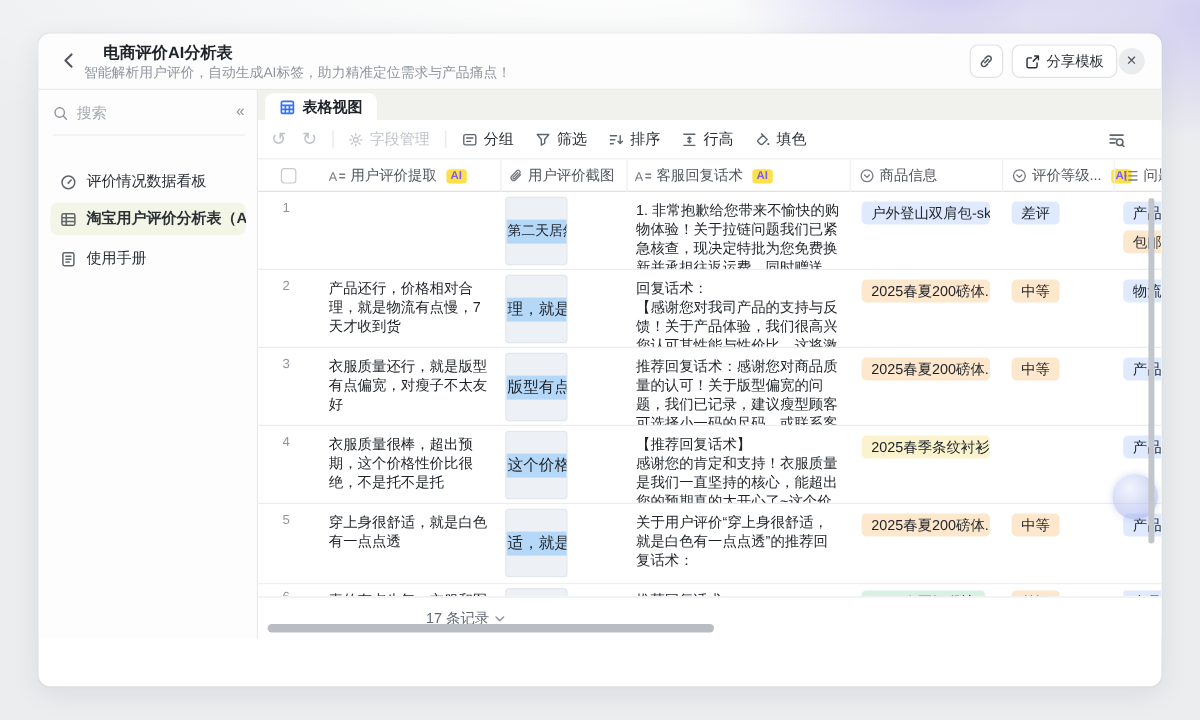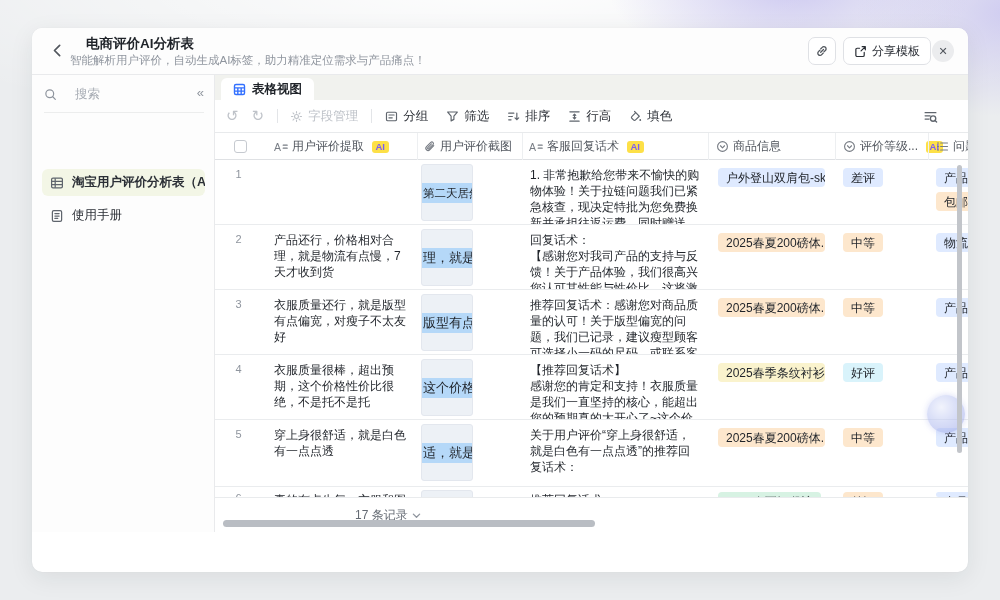--- a/index.html
+++ b/index.html
@@ -25,21 +25,21 @@
   .hd-title { position:absolute; left:38px; top:7px; font-size:13.5px; font-weight:700;margin-left:16px; }
   .hd-sub { position:absolute; left:38px; top:25px; font-size:11.5px; color:#8f959e; }
   .icon-btn { position:absolute; top:9px; height:28px; border:1px solid #dfe1e5; border-radius:7px; background:#fff;
     display:flex; align-items:center; justify-content:center; gap:5px; cursor:pointer; color:#51565d; }
   .btn-link { left:776px; width:28px; }
   .btn-share { left:811px; padding:0 10px; font-size:12px; color:#2b2f36; }
   .btn-close { position:absolute; left:900px; top:12px; width:22px; height:22px; border-radius:50%;
     background:#ebecee; color:#51565d; font-size:11px; line-height:22px; text-align:center; cursor:pointer; }
   
   .side { position:absolute; left:0; top:47px; width:183px; bottom:40px; border-right:1px solid #e9eaec; background:#fdfdfd; }
-  .srch { position:absolute; left:12px; top:6px; right:8px; height:26px; display:flex; align-items:center; gap:18px; color:#a6abb3; font-size:12.5px; cursor:text; }
+  .srch { position:absolute; left:12px; top:6px; right:8px; height:26px; display:flex; align-items:center; gap:7px; color:#a6abb3; font-size:12.5px; cursor:text; }
   .collapse { position:absolute; right:10px; top:10px; color:#8f959e; font-size:13px; cursor:pointer; }
   .side-div { position:absolute; left:12px; right:10px; top:37px; border-top:1px solid #eceded; }
   .sitem { position:absolute; left:10px; width:163px; height:27px; border-radius:6px; display:flex; align-items:center; gap:8px;
     padding:0 8px; font-size:12.5px; color:#2b2f36; cursor:pointer; white-space:nowrap; overflow:hidden; }
   .sitem.active { background:#f3f6e6; font-weight:600; }
   .sitem .si { flex:0 0 auto; color:#5f656d; display:flex; }
   
   .main { position:absolute; left:183px; top:47px; right:0; bottom:40px; overflow:hidden; background:#fff; }
   .tabbar { position:absolute; left:0; top:0; right:0; height:25px; background:#f1f2ee; }
   .vtab { position:absolute; left:6px; top:3px; height:22px; background:#fff; border-radius:6px 6px 0 0;
@@ -133,20 +133,30 @@
           <svg width="13" height="13" viewBox="0 0 14 14" fill="none" stroke="#8f959e" stroke-width="1.3" stroke-linecap="round">
               <circle cx="6.2" cy="6.2" r="4.2"></circle>
               <path d="m9.4 9.4 2.8 2.8"></path>
             </svg>
         </span>
         <span>搜索</span>
       </div>
       <div class="collapse">«</div>
       <div class="side-div"></div>
 
+      <div class="sitem" style="top:63px">
+        <span class="si">
+          <svg width="14" height="14" viewBox="0 0 14 14" fill="none" stroke="currentColor" stroke-width="1.25" stroke-linecap="round">
+              <circle cx="7" cy="7" r="5.3"></circle>
+              <path d="M7 7.4 9.3 5"></path>
+              <circle cx="7" cy="7.4" r="0.7" fill="currentColor" stroke="none"></circle>
+            </svg>
+        </span>
+        <span>评价情况数据看板</span>
+      </div>
       <div class="sitem active" style="top:94px">
         <span class="si">
           <svg width="14" height="14" viewBox="0 0 14 14" fill="none" stroke="currentColor" stroke-width="1.25" stroke-linejoin="round">
               <rect x="1.6" y="2.2" width="10.8" height="9.6" rx="1.4"></rect>
               <path d="M5.2 2.2v9.6M1.6 5.4h10.8M1.6 8.6h10.8"></path>
             </svg>
         </span>
         <span>淘宝用户评价分析表（AI...</span>
       </div>
       <div class="sitem" style="top:127px">
@@ -364,21 +374,20 @@
           <div class="rownum">4</div>
           <div class="cell c1">衣服质量很棒，超出预期，这个价格性价比很绝，不是托不是托</div>
           <div class="cell c2">
             <div class="thumb">
                 <span class="hl" style="font-size:13px">这个价格</span>
               </div>
           </div>
           <div class="cell c3">【推荐回复话术】
 感谢您的肯定和支持！衣服质量是我们一直坚持的核心，能超出您的预期真的太开心了~这个价格能有这样的性价比...</div>
           <div class="cell c4"><span class="tag" data-color="yellow">2025春季条纹衬衫女</span></div>
-          <div class="cell c5"><span class="tag" data-color="cyan">好评</span></div>
           <div class="cell c6">
             <span class="tag" data-color="blue">产品质量</span>
           </div>
         </div>
 
         <div class="trow" style="top:260px;height:67px">
           <div class="rownum">5</div>
           <div class="cell c1">穿上身很舒适，就是白色有一点点透</div>
           <div class="cell c2">
             <div class="thumb">

